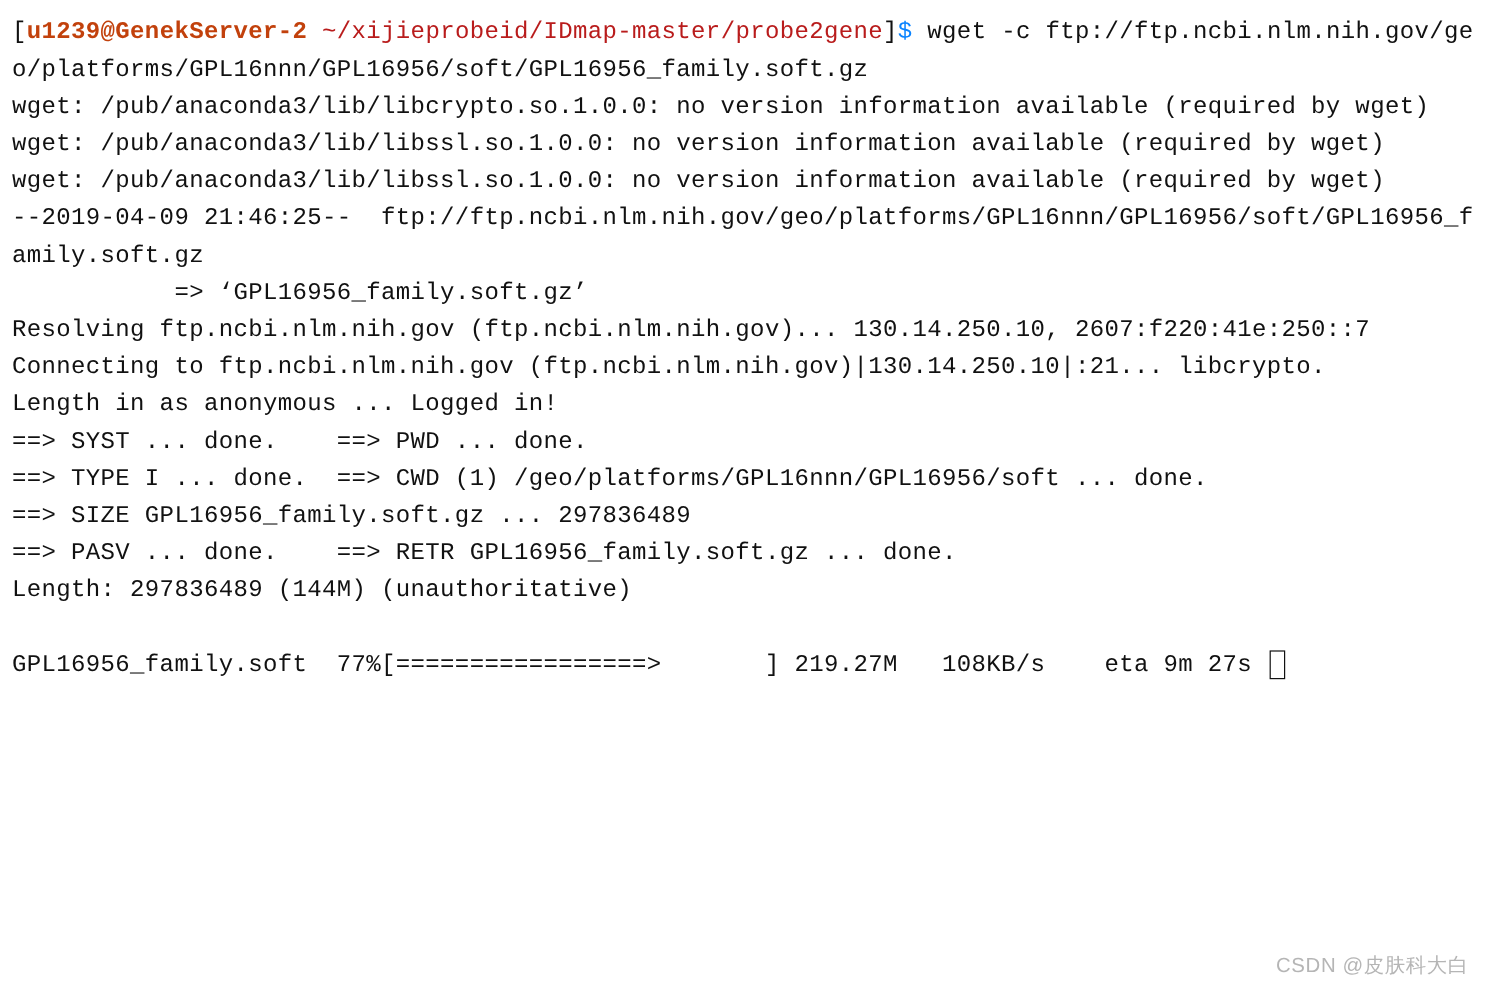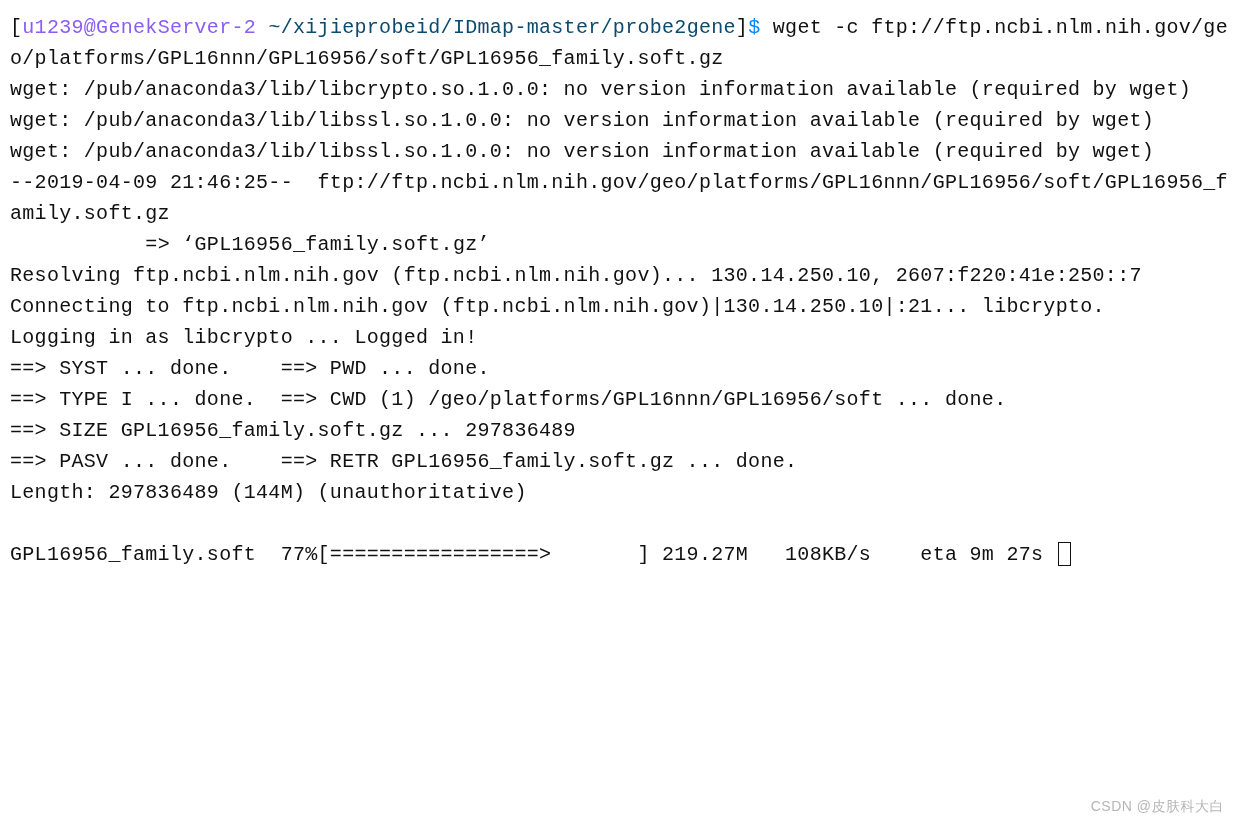--- a/index.html
+++ b/index.html
@@ -14,53 +14,53 @@
     font-family: "Menlo", "Consolas", "Courier New", monospace;
     font-size: 20px;
     line-height: 1.55;
     color: #111111;
     padding: 12px 10px 8px 10px;
     white-space: pre-wrap;
     word-break: break-all;
     letter-spacing: 0.3px;
   }
   .prompt-bracket { color: #111; }
-  .prompt-user    { color: #8b5cf6; }  
-  .prompt-path    { color: #0c4a6e; }  
+  .prompt-user    { color: #c2410c; font-weight: bold; }  
+  .prompt-path    { color: #b91c1c; }  
   .prompt-dollar  { color: #0a84ff; }  
   .cursor {
     display: inline-block;
     width: 11px;
     height: 22px;
     border: 1.5px solid #111;
     vertical-align: text-bottom;
     margin-left: 2px;
   }
   .watermark {
     position: absolute;
     right: 16px;
     bottom: 6px;
     font-family: sans-serif;
-    font-size: 14px;
+    font-size: 17px;
     color: rgba(120,120,120,0.55);
     letter-spacing: 0.5px;
   }
 </style>
 </head>
 <body>
 
 <div class="terminal"><span class="prompt-bracket">[</span><span class="prompt-user">u1239@GenekServer-2</span><span> </span><span class="prompt-path">~/xijieprobeid/IDmap-master/probe2gene</span><span class="prompt-bracket">]</span><span class="prompt-dollar">$</span><span> wget -c ftp://ftp.ncbi.nlm.nih.gov/geo/platforms/GPL16nnn/GPL16956/soft/GPL16956_family.soft.gz</span>
 <span>wget: /pub/anaconda3/lib/libcrypto.so.1.0.0: no version information available (required by wget)</span>
 <span>wget: /pub/anaconda3/lib/libssl.so.1.0.0: no version information available (required by wget)</span>
 <span>wget: /pub/anaconda3/lib/libssl.so.1.0.0: no version information available (required by wget)</span>
 <span>--2019-04-09 21:46:25--  ftp://ftp.ncbi.nlm.nih.gov/geo/platforms/GPL16nnn/GPL16956/soft/GPL16956_family.soft.gz</span>
 <span>           =&gt; ‘GPL16956_family.soft.gz’</span>
 <span>Resolving ftp.ncbi.nlm.nih.gov (ftp.ncbi.nlm.nih.gov)... 130.14.250.10, 2607:f220:41e:250::7</span>
 <span>Connecting to ftp.ncbi.nlm.nih.gov (ftp.ncbi.nlm.nih.gov)|130.14.250.10|:21... libcrypto.</span>
-<span>Logging in as libcrypto ... Logged in!</span>
+<span>Length in as anonymous ... Logged in!</span>
 <span>==&gt; SYST ... done.    ==&gt; PWD ... done.</span>
 <span>==&gt; TYPE I ... done.  ==&gt; CWD (1) /geo/platforms/GPL16nnn/GPL16956/soft ... done.</span>
 <span>==&gt; SIZE GPL16956_family.soft.gz ... 297836489</span>
 <span>==&gt; PASV ... done.    ==&gt; RETR GPL16956_family.soft.gz ... done.</span>
 <span>Length: 297836489 (144M) (unauthoritative)</span>
 <span></span>
 <span>GPL16956_family.soft  77%[=================&gt;       ] 219.27M   108KB/s    eta 9m 27s </span><span class="cursor"></span></div>
 
 <div class="watermark">CSDN @皮肤科大白</div>
 

